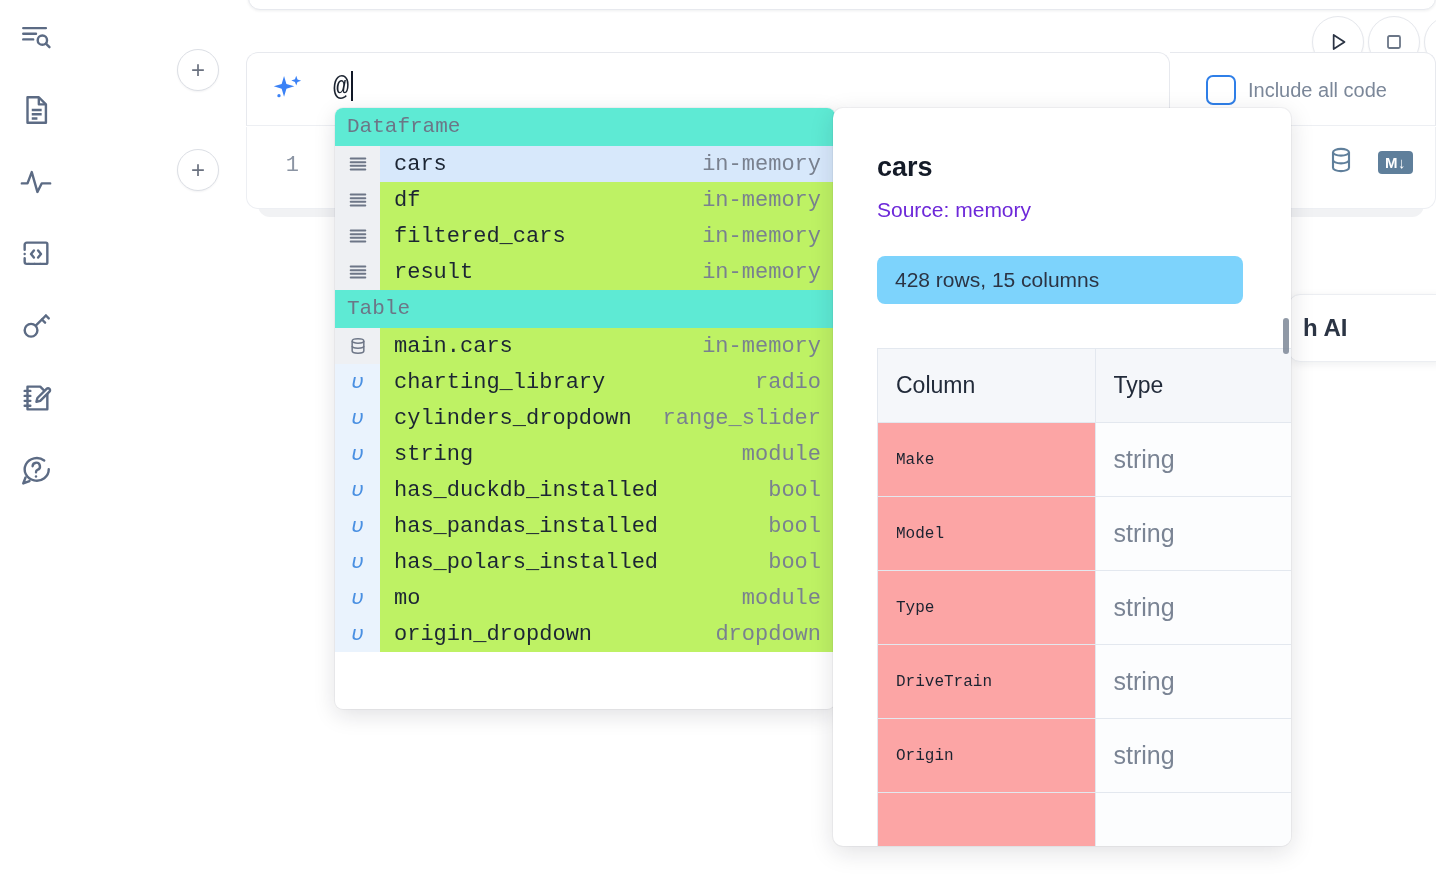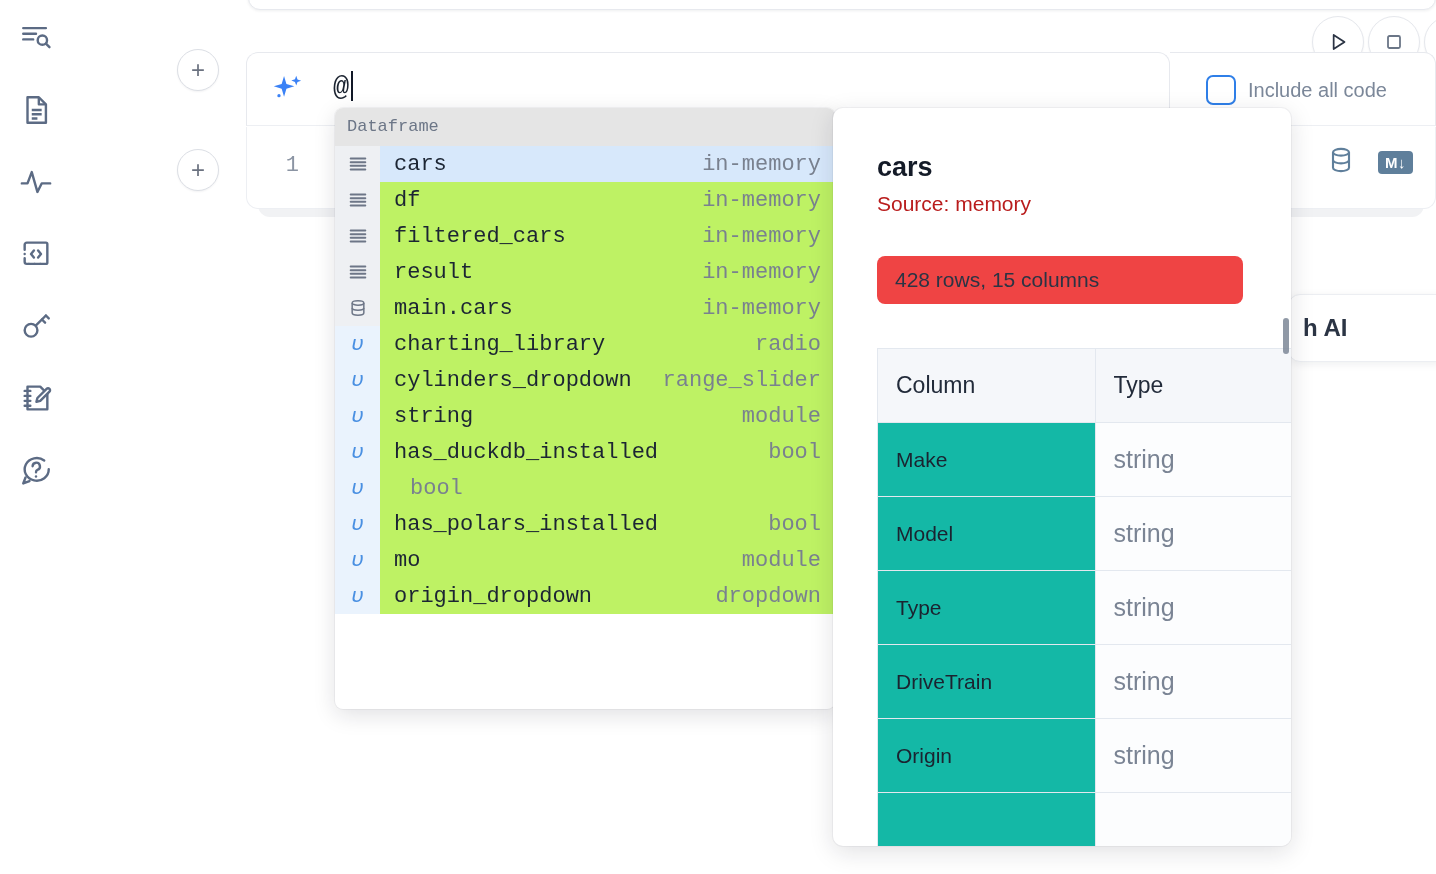--- a/index.html
+++ b/index.html
@@ -105,22 +105,22 @@
 
   
   .ac {
     position: absolute; left: 335px; top: 108px; width: 500px; height: 601px;
     background: #ffffff; border-radius: 8px;
     box-shadow: 0 6px 22px rgba(20,25,40,.13), 0 0 0 1px rgba(20,25,40,.045);
     overflow: hidden; z-index: 20;
   }
   .ac-group {
     height: 38px; line-height: 38px; padding-left: 12px;
-    background: #e5e5e5; color: #6c7687;
-    font-family: "Liberation Mono", monospace; font-size: 17px;
+    background: #5eead4; color: #6c7687;
+    font-family: "Liberation Mono", monospace; font-size: 21px;
   }
   .ac-row {
     position: relative; height: 36px; display: flex; align-items: center;
     font-family: "Liberation Mono", monospace; font-size: 22px; cursor: pointer;
   }
   .ac-ic {
     width: 45px; height: 36px; flex: 0 0 45px;
     display: flex; align-items: center; justify-content: center;
     background: #eef0f3; color: #6d7687;
   }
@@ -140,39 +140,39 @@
     position: absolute; left: 833px; top: 108px; width: 458px; height: 738px;
     background: #ffffff; border-radius: 10px;
     box-shadow: 0 6px 24px rgba(20,25,40,.13), 0 0 0 1px rgba(20,25,40,.045);
     z-index: 30; overflow: hidden;
   }
   .pv-title {
     position: absolute; left: 44px; top: 44px;
     font-size: 27px; font-weight: 700; color: #141b28;
   }
   .pv-source {
-    position: absolute; left: 44px; top: 84px;
-    font-size: 21px; color: #b91c1c;
+    position: absolute; left: 44px; top: 90px;
+    font-size: 21px; color: #6d28d9;
   }
   .pv-pill {
     position: absolute; left: 44px; top: 148px; width: 366px; height: 48px;
-    background: #ef4444; border-radius: 8px;
+    background: #7dd3fc; border-radius: 8px;
     display: flex; align-items: center; padding-left: 18px;
     font-size: 21px; color: #2b3444;
   }
   .pv-table {
     position: absolute; left: 44px; top: 240px; width: 436px;
     border-collapse: collapse; table-layout: fixed;
   }
   .pv-table th, .pv-table td {
     border: 1px solid #e3e8ef; height: 74px; text-align: left;
     padding-left: 18px; vertical-align: middle;
   }
   .pv-table th { background: #f5f7fa; font-weight: 400; font-size: 23px; color: #222b3a; }
-  .pv-table td.colname { font-family: Liberation Sans, sans-serif; font-size: 21px; color: #1b2330; background: #14b8a6; }
+  .pv-table td.colname { font-family: Liberation Mono, monospace; font-size: 16px; color: #1b2330; background: #fca5a5; }
   .pv-table td.coltype { font-size: 25px; color: #7a8characters; }
   .pv-table td.coltype { color: #7a8494; background: #fcfdfe; }
   .pv-scroll {
     position: absolute; right: 2px; top: 210px; width: 6px; height: 36px;
     background: #7d8796; border-radius: 3px; opacity: .85; cursor: pointer;
   }
 </style>
 </head>
 <body>
 
@@ -322,20 +322,21 @@
         <span class="ac-ic">
           <svg width="22" height="22" viewBox="0 0 24 24" stroke="currentColor" stroke-width="2.1" stroke-linecap="round">
             <path d="M4 6h16M4 10h16M4 14h16M4 18h16"></path>
           </svg>
         </span>
         <span class="ac-body">
           <span class="ac-name">result</span>
           <span class="ac-meta">in-memory</span>
         </span>
       </div>
+      <div class="ac-group">Table</div>
       <div class="ac-row ">
         <span class="ac-ic">
           <svg width="20" height="20" viewBox="0 0 24 24" fill="none" stroke="currentColor" stroke-width="1.8">
             <ellipse cx="12" cy="6" rx="7" ry="2.6"></ellipse>
             <path d="M5 6v12c0 1.4 3.1 2.6 7 2.6s7-1.2 7-2.6V6"></path>
             <path d="M5 12c0 1.4 3.1 2.6 7 2.6s7-1.2 7-2.6"></path>
           </svg>
         </span>
         <span class="ac-body">
           <span class="ac-name">main.cars</span>
@@ -366,20 +367,21 @@
       <div class="ac-row var ">
         <span class="ac-ic">υ</span>
         <span class="ac-body">
           <span class="ac-name">has_duckdb_installed</span>
           <span class="ac-meta">bool</span>
         </span>
       </div>
       <div class="ac-row var ">
         <span class="ac-ic">υ</span>
         <span class="ac-body">
+          <span class="ac-name">has_pandas_installed</span>
           <span class="ac-meta">bool</span>
         </span>
       </div>
       <div class="ac-row var ">
         <span class="ac-ic">υ</span>
         <span class="ac-body">
           <span class="ac-name">has_polars_installed</span>
           <span class="ac-meta">bool</span>
         </span>
       </div>

